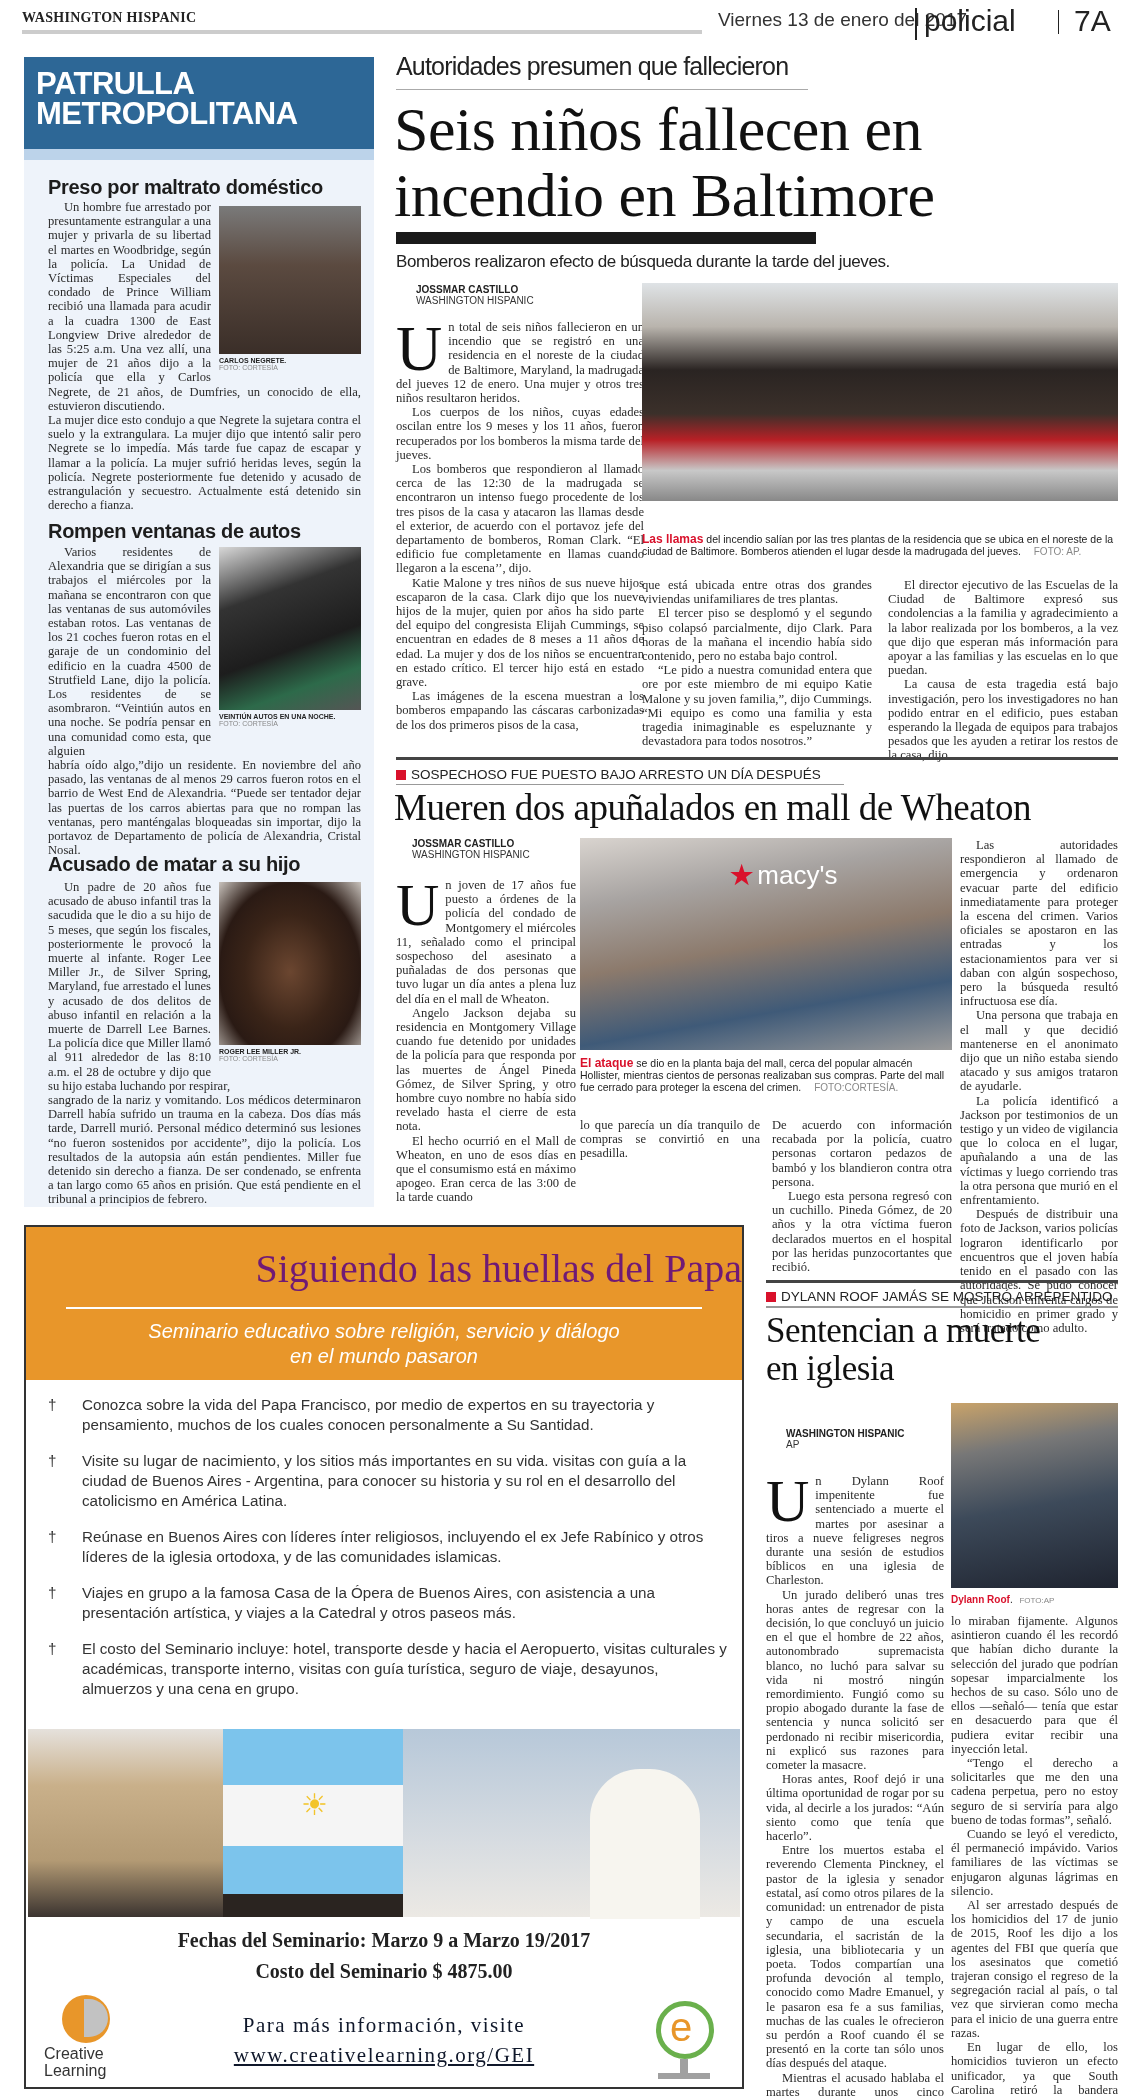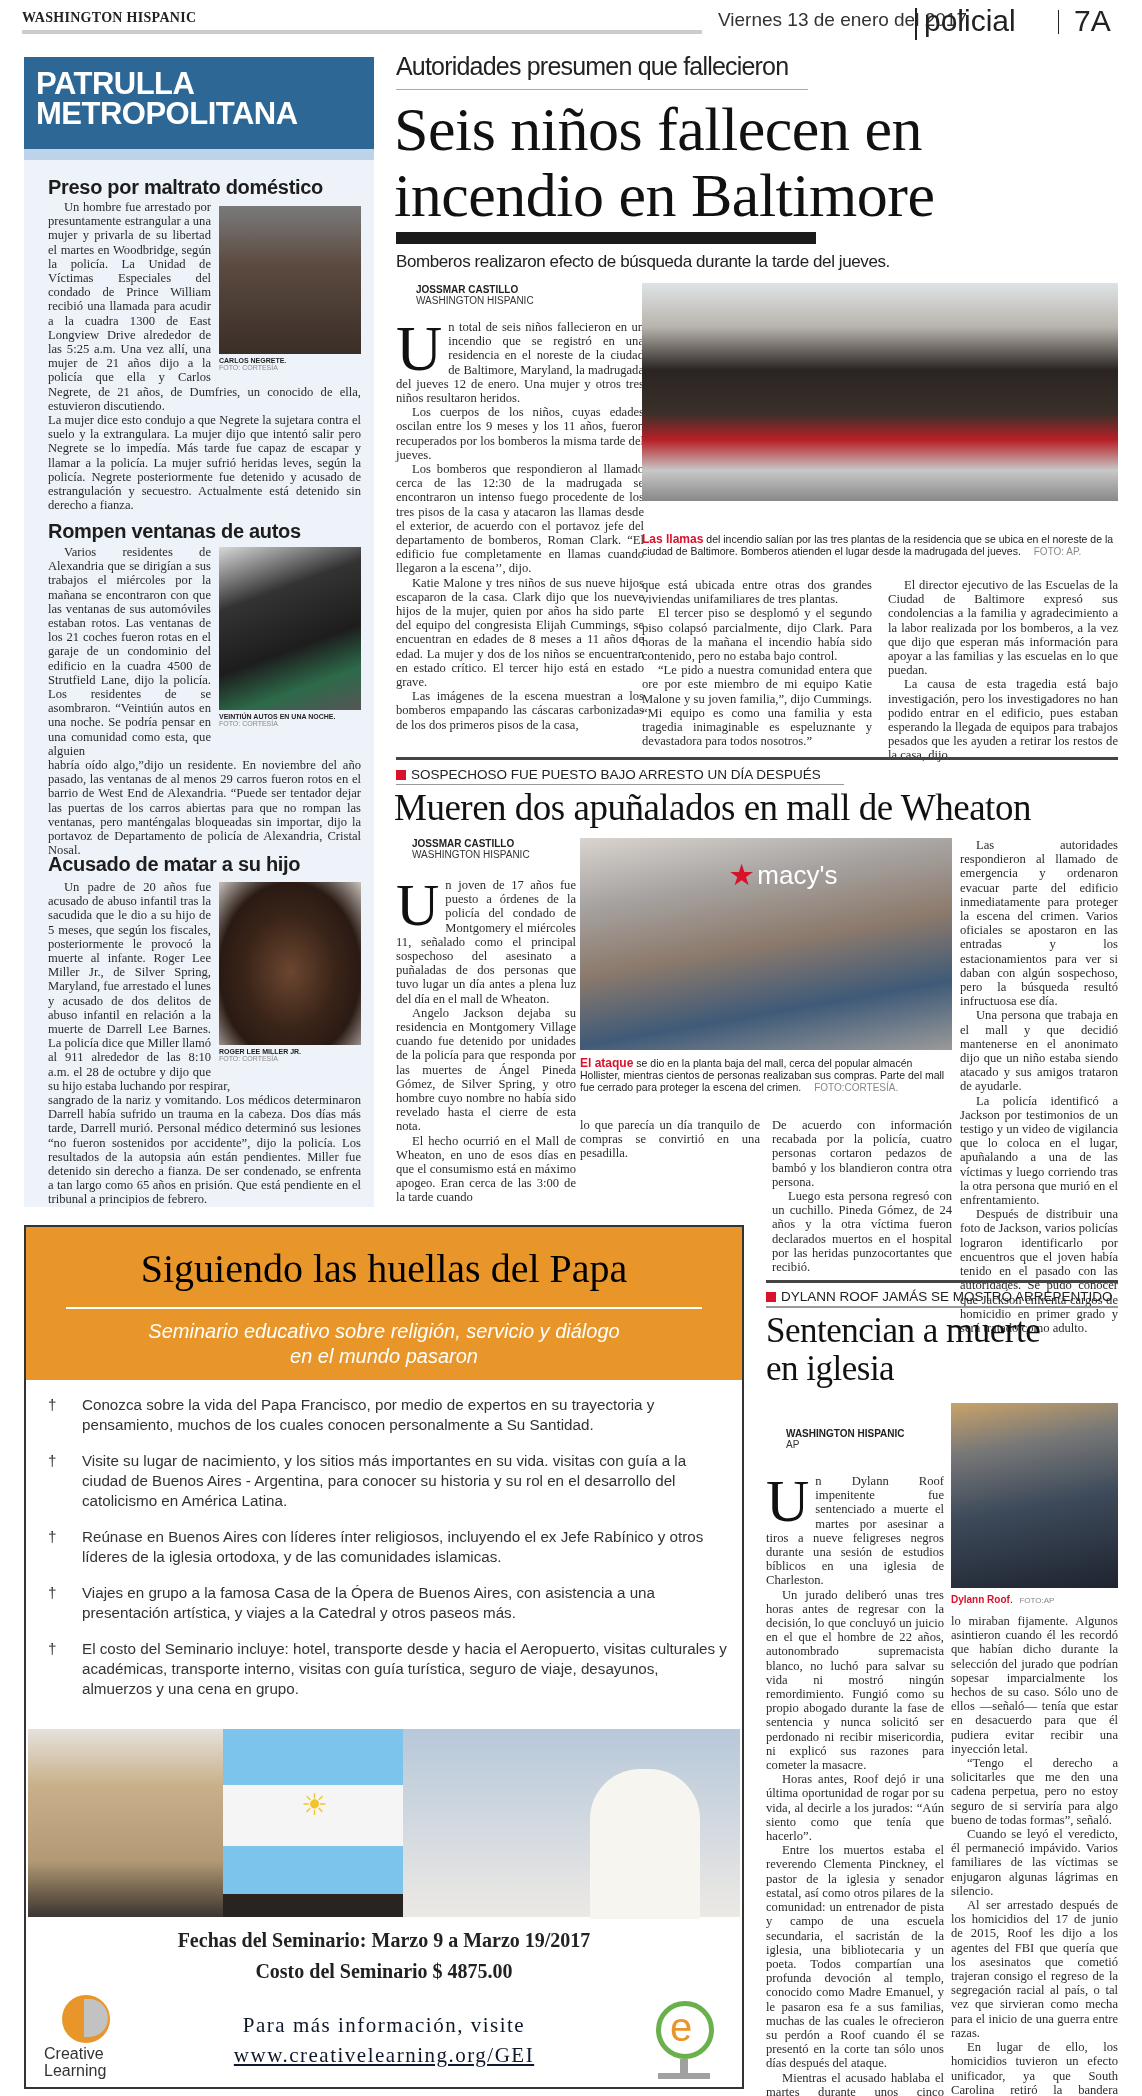--- a/index.html
+++ b/index.html
@@ -35,21 +35,21 @@
 .caption{font-family:"Liberation Sans",sans-serif;font-size:10.5px;line-height:12px;color:#222}
 .caption .red{color:#d9112b;font-weight:bold;font-size:12px}
 .caption .credit{color:#888;font-size:10px;margin-left:10px}
 .hrule{height:3px;background:#444}
 .subkicker{font-family:"Liberation Sans",sans-serif;font-size:13.5px;color:#222}
 .redsq{display:inline-block;width:10px;height:10px;background:#d9112b;margin-right:5px;vertical-align:-1px}
 .sec-head{font-size:35px;color:#111;letter-spacing:-0.5px}
 
 .ad{left:24px;top:1225px;width:720px;height:864px;border:2px solid #333;background:#fff}
 .ad-top{left:0;top:0;width:716px;height:153px;background:#e8962a}
-.ad-title{width:100%;text-align:center;top:18px;font-size:40px;color:#000000}
+.ad-title{width:100%;text-align:right;top:18px;font-size:40px;color:#701a75}
 .ad-rule{left:40px;top:80px;width:636px;height:2px;background:#fff}
 .ad-sub{width:100%;text-align:center;top:92px;font-family:"Liberation Sans",sans-serif;font-style:italic;font-size:20px;line-height:25px;color:#fff}
 .ad-list{left:14px;top:168px;width:690px}
 .ad-item{display:flex;font-family:"Liberation Sans",sans-serif;font-size:15.2px;line-height:20px;color:#333;margin-bottom:16px}
 .ad-item .dag{width:42px;flex:none;padding-left:8px}
 .ad-photos{left:2px;top:502px;width:712px;height:188px;display:flex}
 .ad-dates{width:100%;text-align:center;font-size:20px;font-weight:bold;color:#222}
 .ad-info{width:100%;text-align:center;font-size:21px;color:#0f172a;letter-spacing:1.5px}
 .ad-url{text-decoration:underline}
 
@@ -166,21 +166,21 @@
   <span class="red">El ataque</span>
   <span>se dio en la planta baja del mall, cerca del popular almacén Hollister, mientras cientos de personas realizaban sus compras. Parte del mall fue cerrado para proteger la escena del crimen.</span>
   <span class="credit">FOTO:CORTESÍA.</span>
 </div>
 
 <div class="abs" style="left:580px;top:1118px;width:180px">
   <p class="txt">lo que parecía un día tranquilo de compras se convirtió en una pesadilla.</p>
 </div>
 <div class="abs" style="left:772px;top:1118px;width:180px">
   <p class="txt">De acuerdo con información recabada por la policía, cuatro personas cortaron pedazos de bambó y los blandieron contra otra persona.</p>
-  <p class="txt ind">Luego esta persona regresó con un cuchillo. Pineda Gómez, de 24 años y la otra víctima fueron declarados muertos en el hospital por las heridas punzocortantes que recibió.</p>
+  <p class="txt ind">Luego esta persona regresó con un cuchillo. Pineda Gómez, de 20 años y la otra víctima fueron declarados muertos en el hospital por las heridas punzocortantes que recibió.</p>
 </div>
 <div class="abs" style="left:960px;top:838px;width:158px">
   <p class="txt ind">Las autoridades respondieron al llamado de emergencia y ordenaron evacuar parte del edificio inmediatamente para proteger la escena del crimen. Varios oficiales se apostaron en las entradas y los estacionamientos para ver si daban con algún sospechoso, pero la búsqueda resultó infructuosa ese día.</p>
   <p class="txt ind">Una persona que trabaja en el mall y que decidió mantenerse en el anonimato dijo que un niño estaba siendo atacado y sus amigos trataron de ayudarle.</p>
   <p class="txt ind">La policía identificó a Jackson por testimonios de un testigo y un video de vigilancia que lo coloca en el lugar, apuñalando a una de las víctimas y luego corriendo tras la otra persona que murió en el enfrentamiento.</p>
   <p class="txt ind">Después de distribuir una foto de Jackson, varios policías lograron identificarlo por encuentros que el joven había tenido en el pasado con las autoridades. Se pudo conocer que Jackson enfrenta cargos de homicidio en primer grado y será tratado como adulto.</p>
 </div>
 <div class="abs hrule" style="left:766px;top:1280px;width:352px"></div>
 
 <div class="abs ad">

